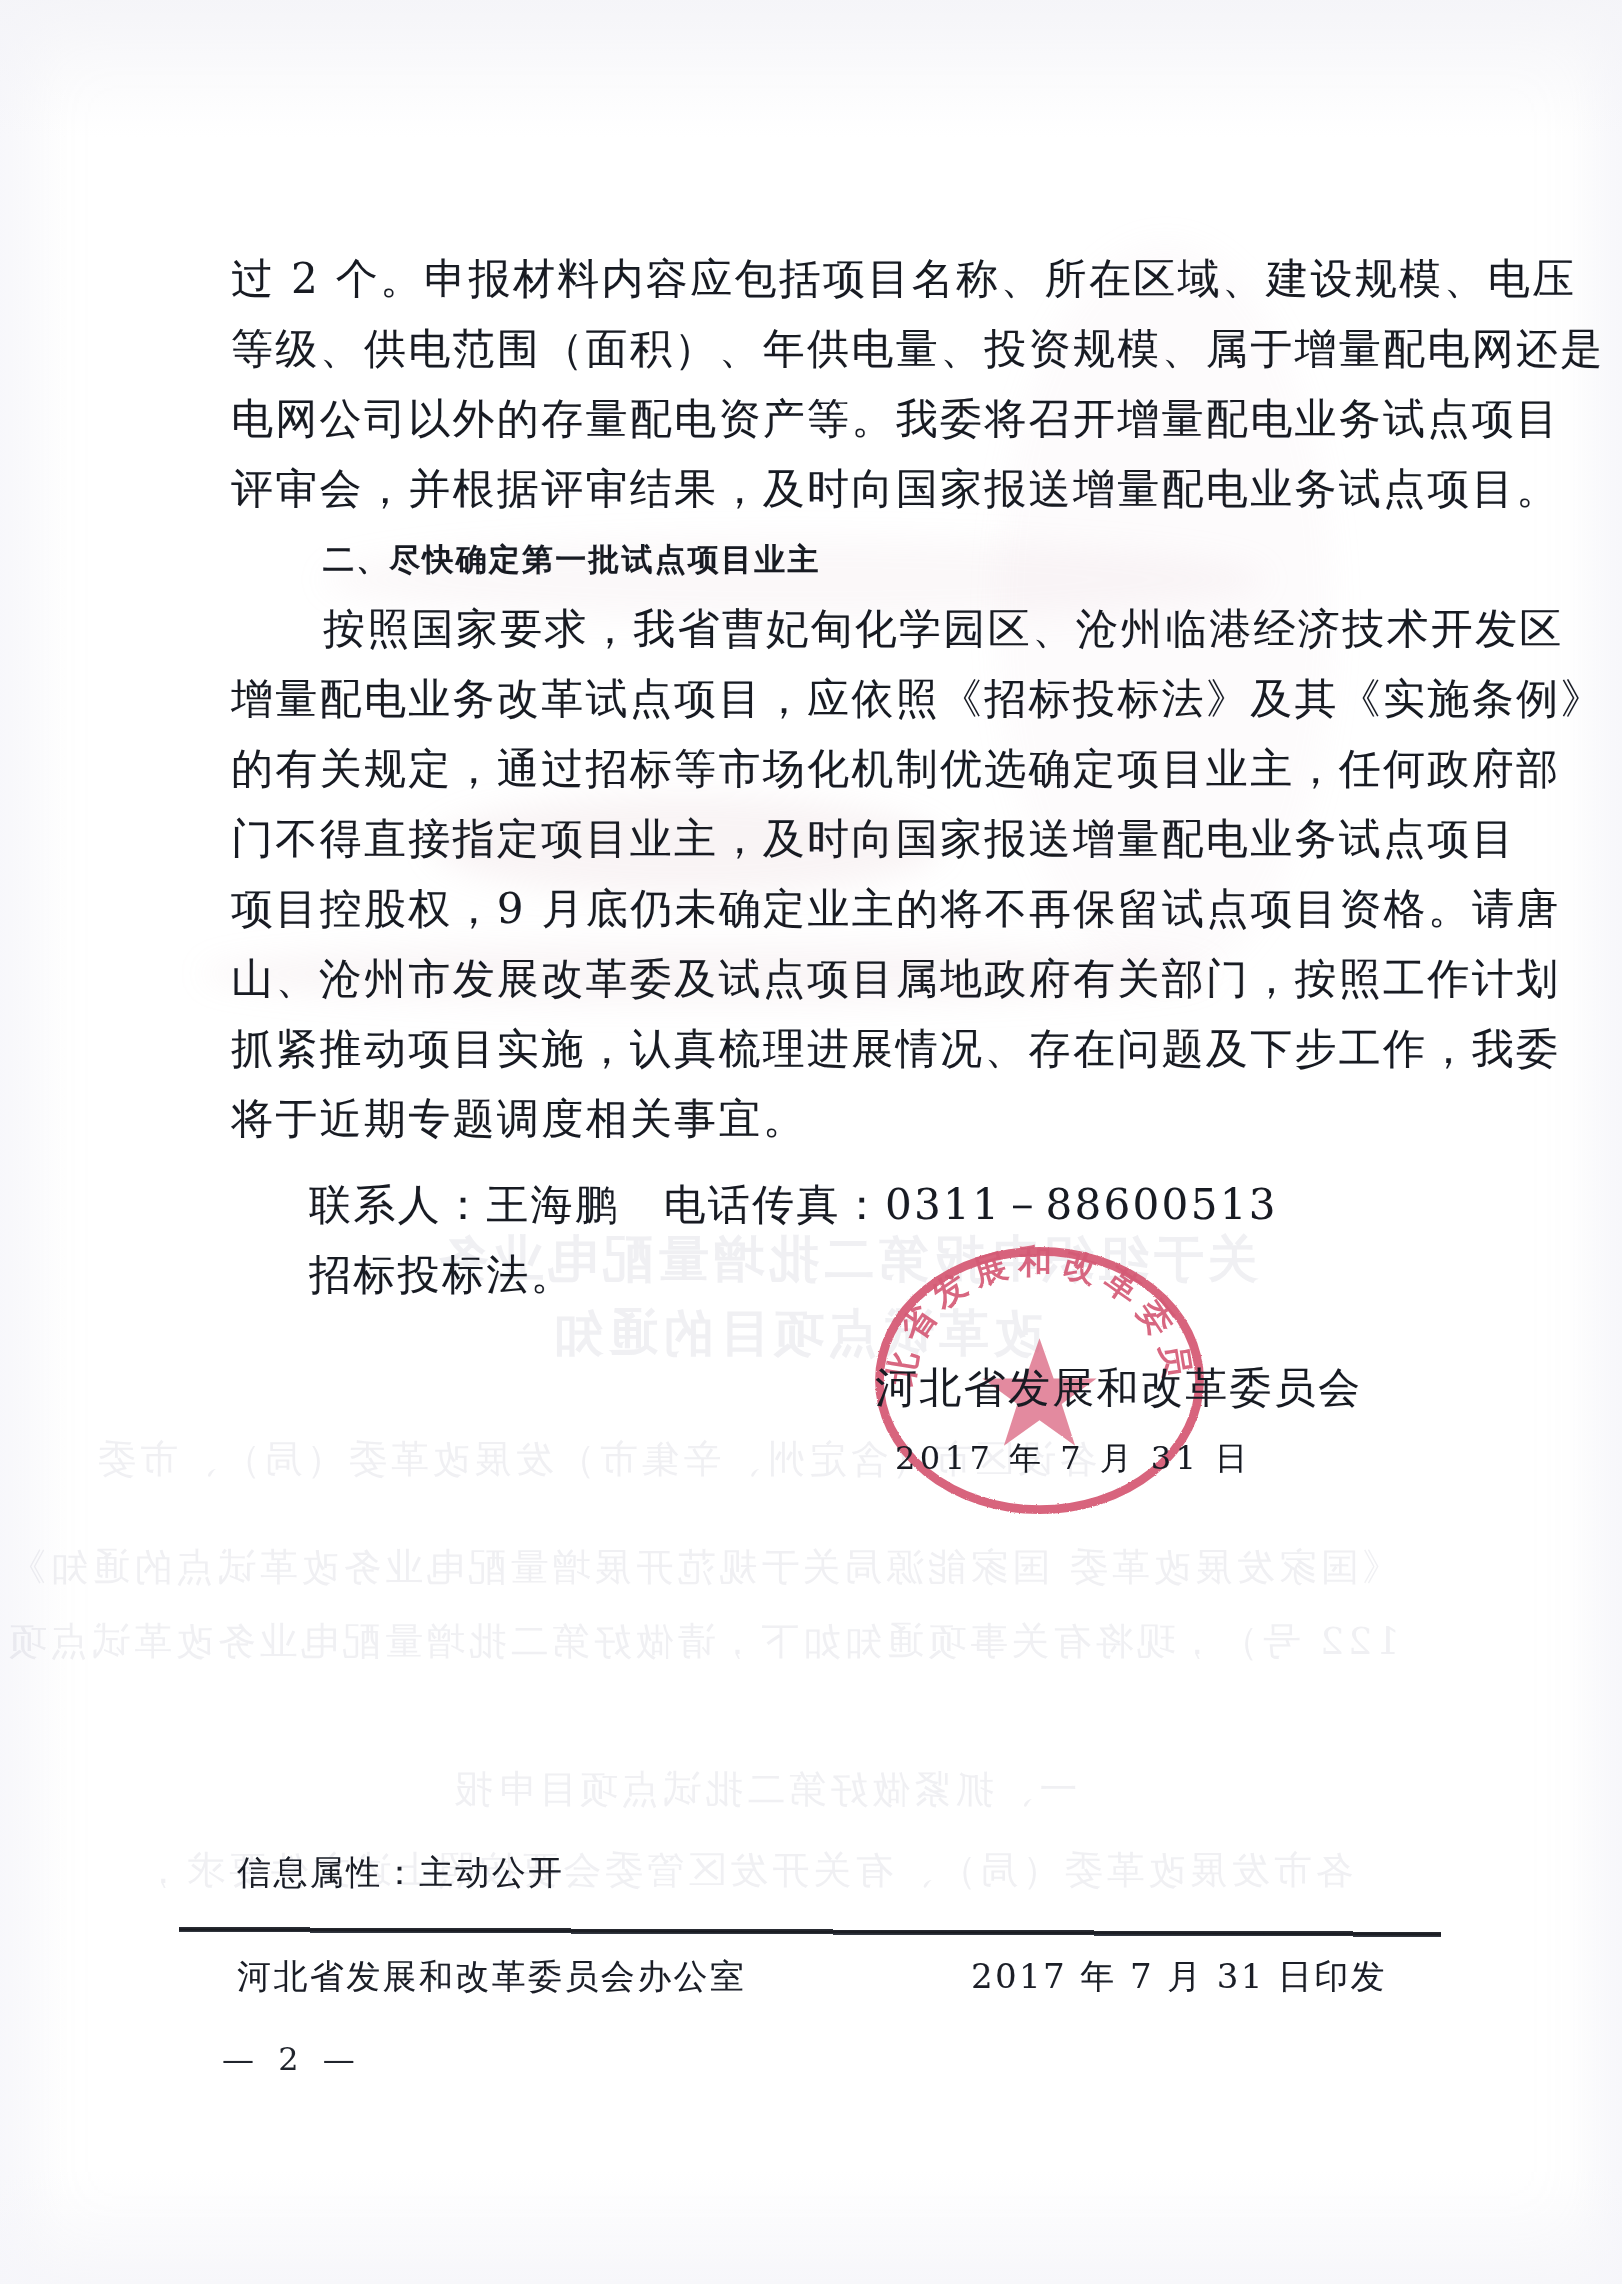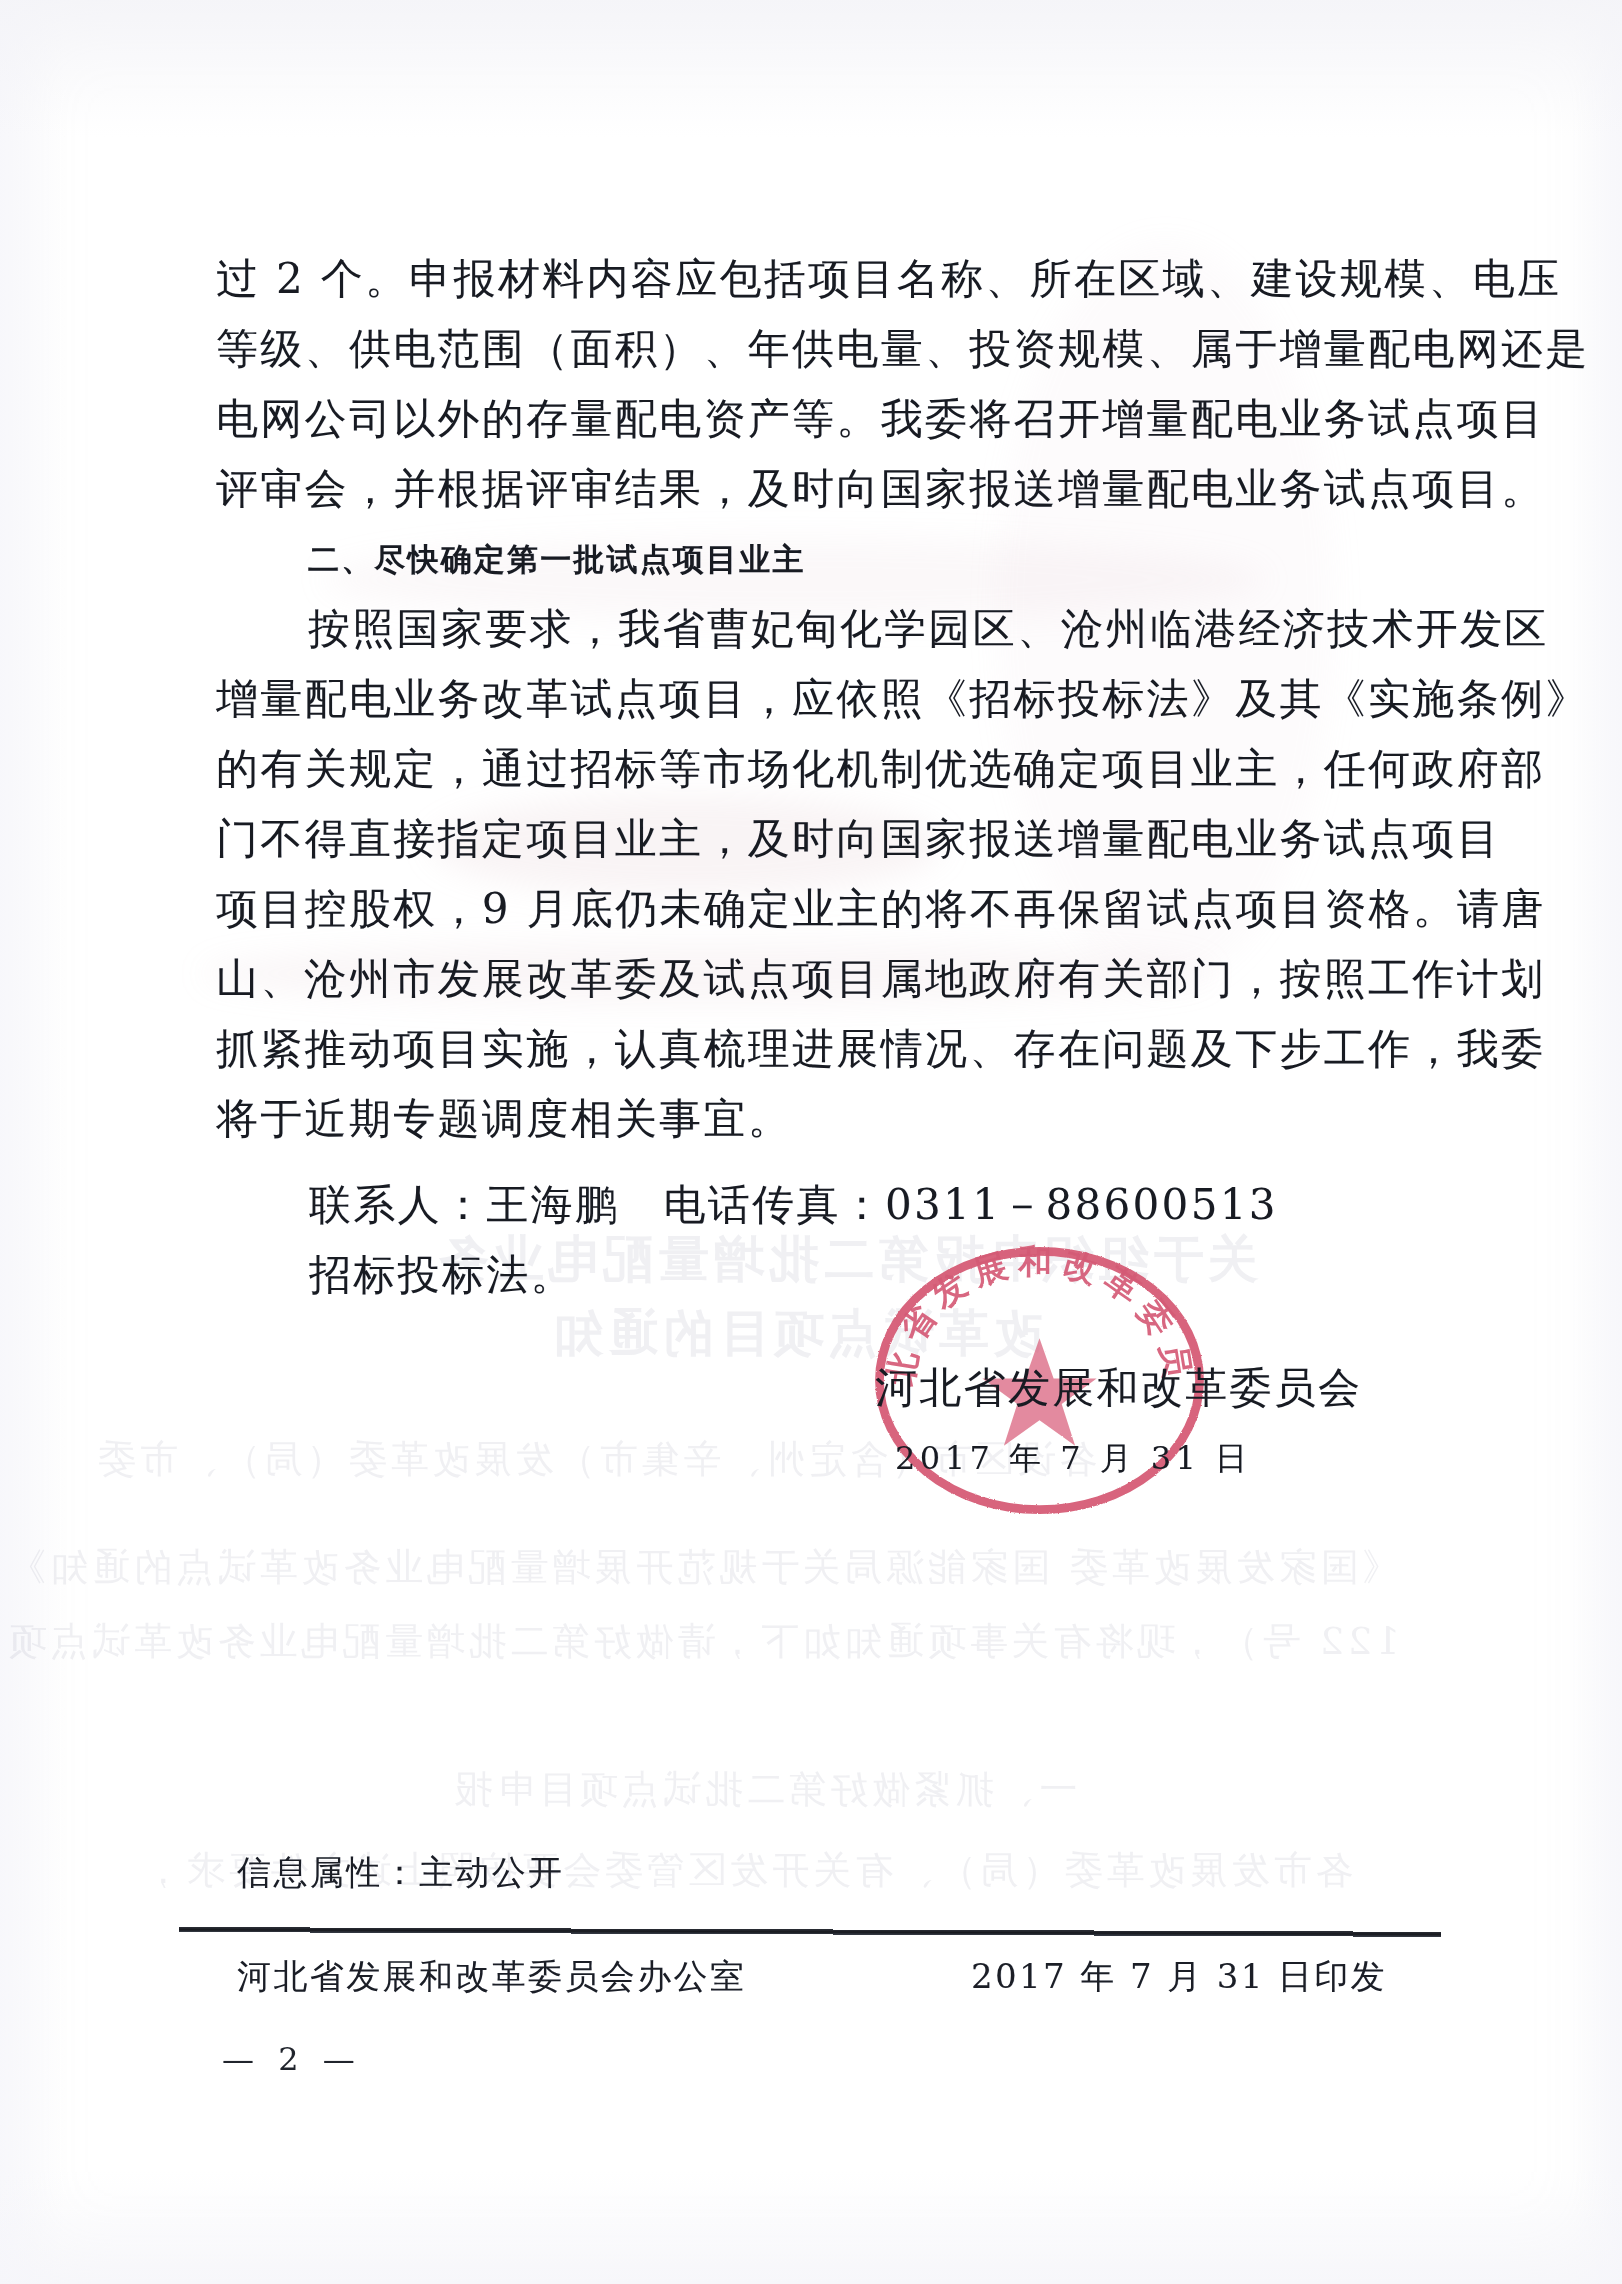--- a/index.html
+++ b/index.html
@@ -52,21 +52,21 @@
   .bleed-line {
     position: absolute;
     white-space: nowrap;
     letter-spacing: 0.10em;
   }
   .bleed-title { font-weight: 700; }
 
   
   .body-block {
     position: absolute;
-    left: 216px;
+    left: 231px;
     top: 244px;
     width: 1165px;
   }
   .line {
     position: relative;
     height: 70px;
     line-height: 70px;
     font-size: 42px;
     letter-spacing: 0.055em;
     white-space: nowrap;

